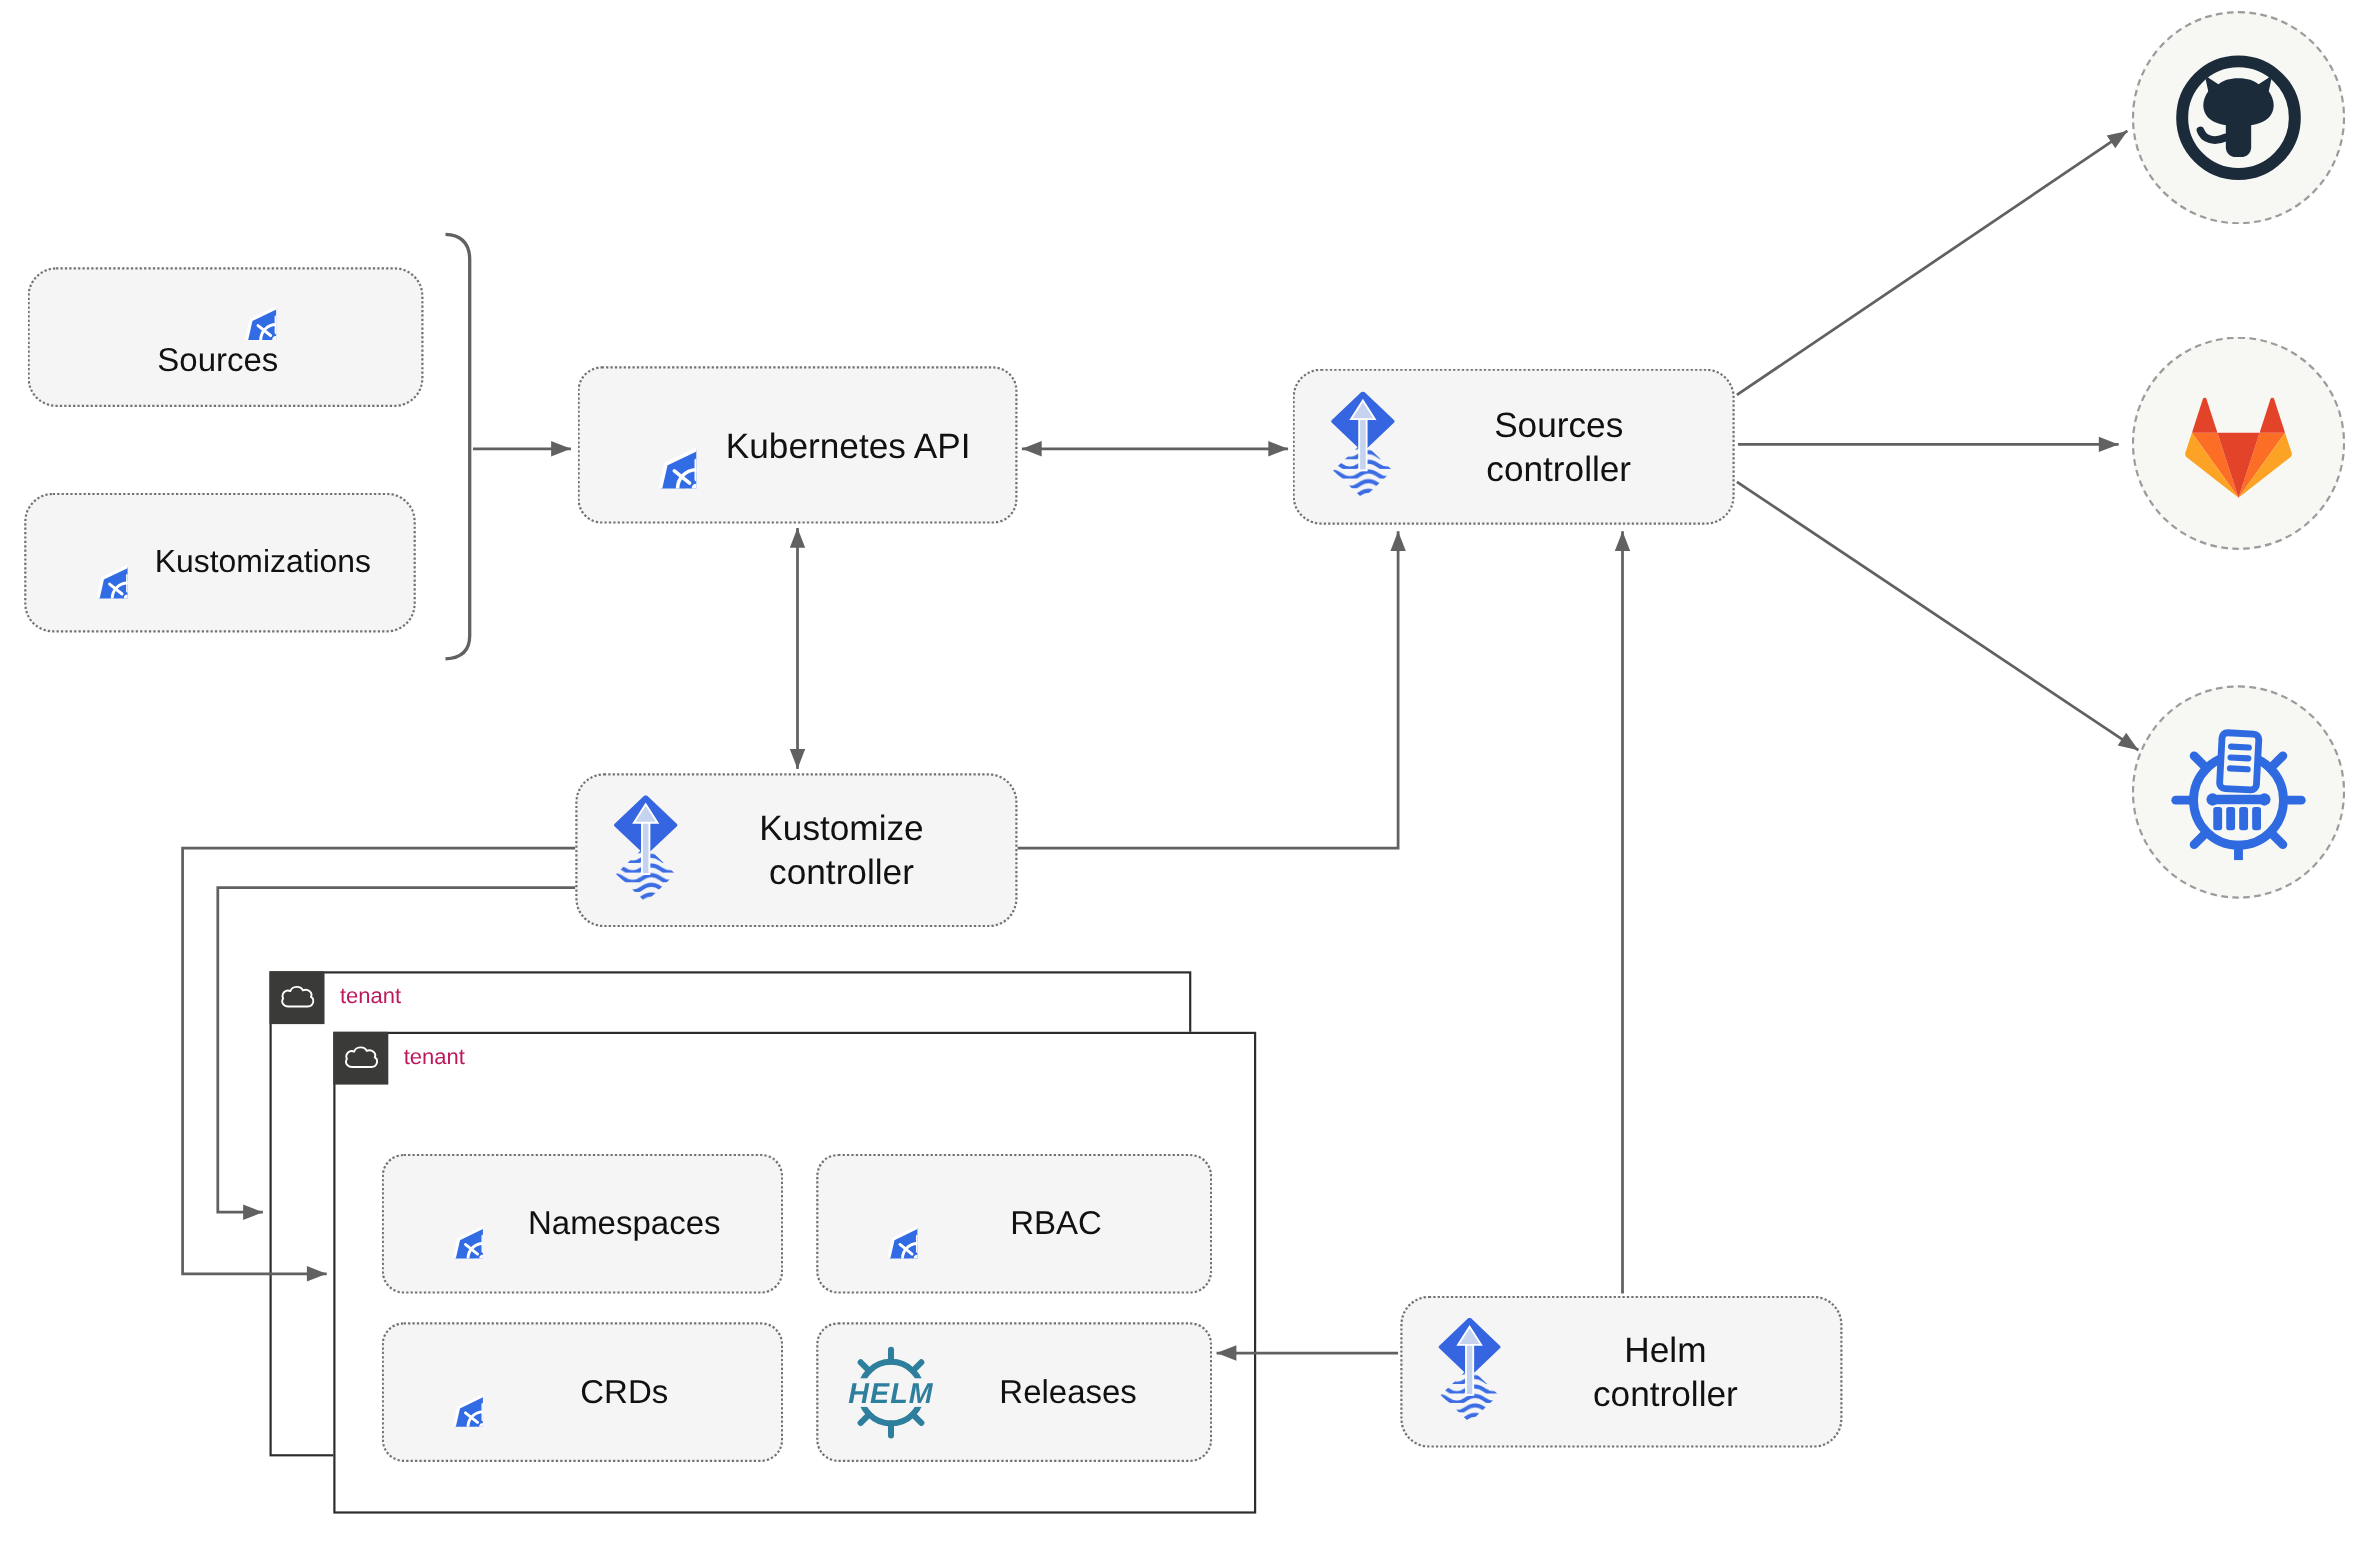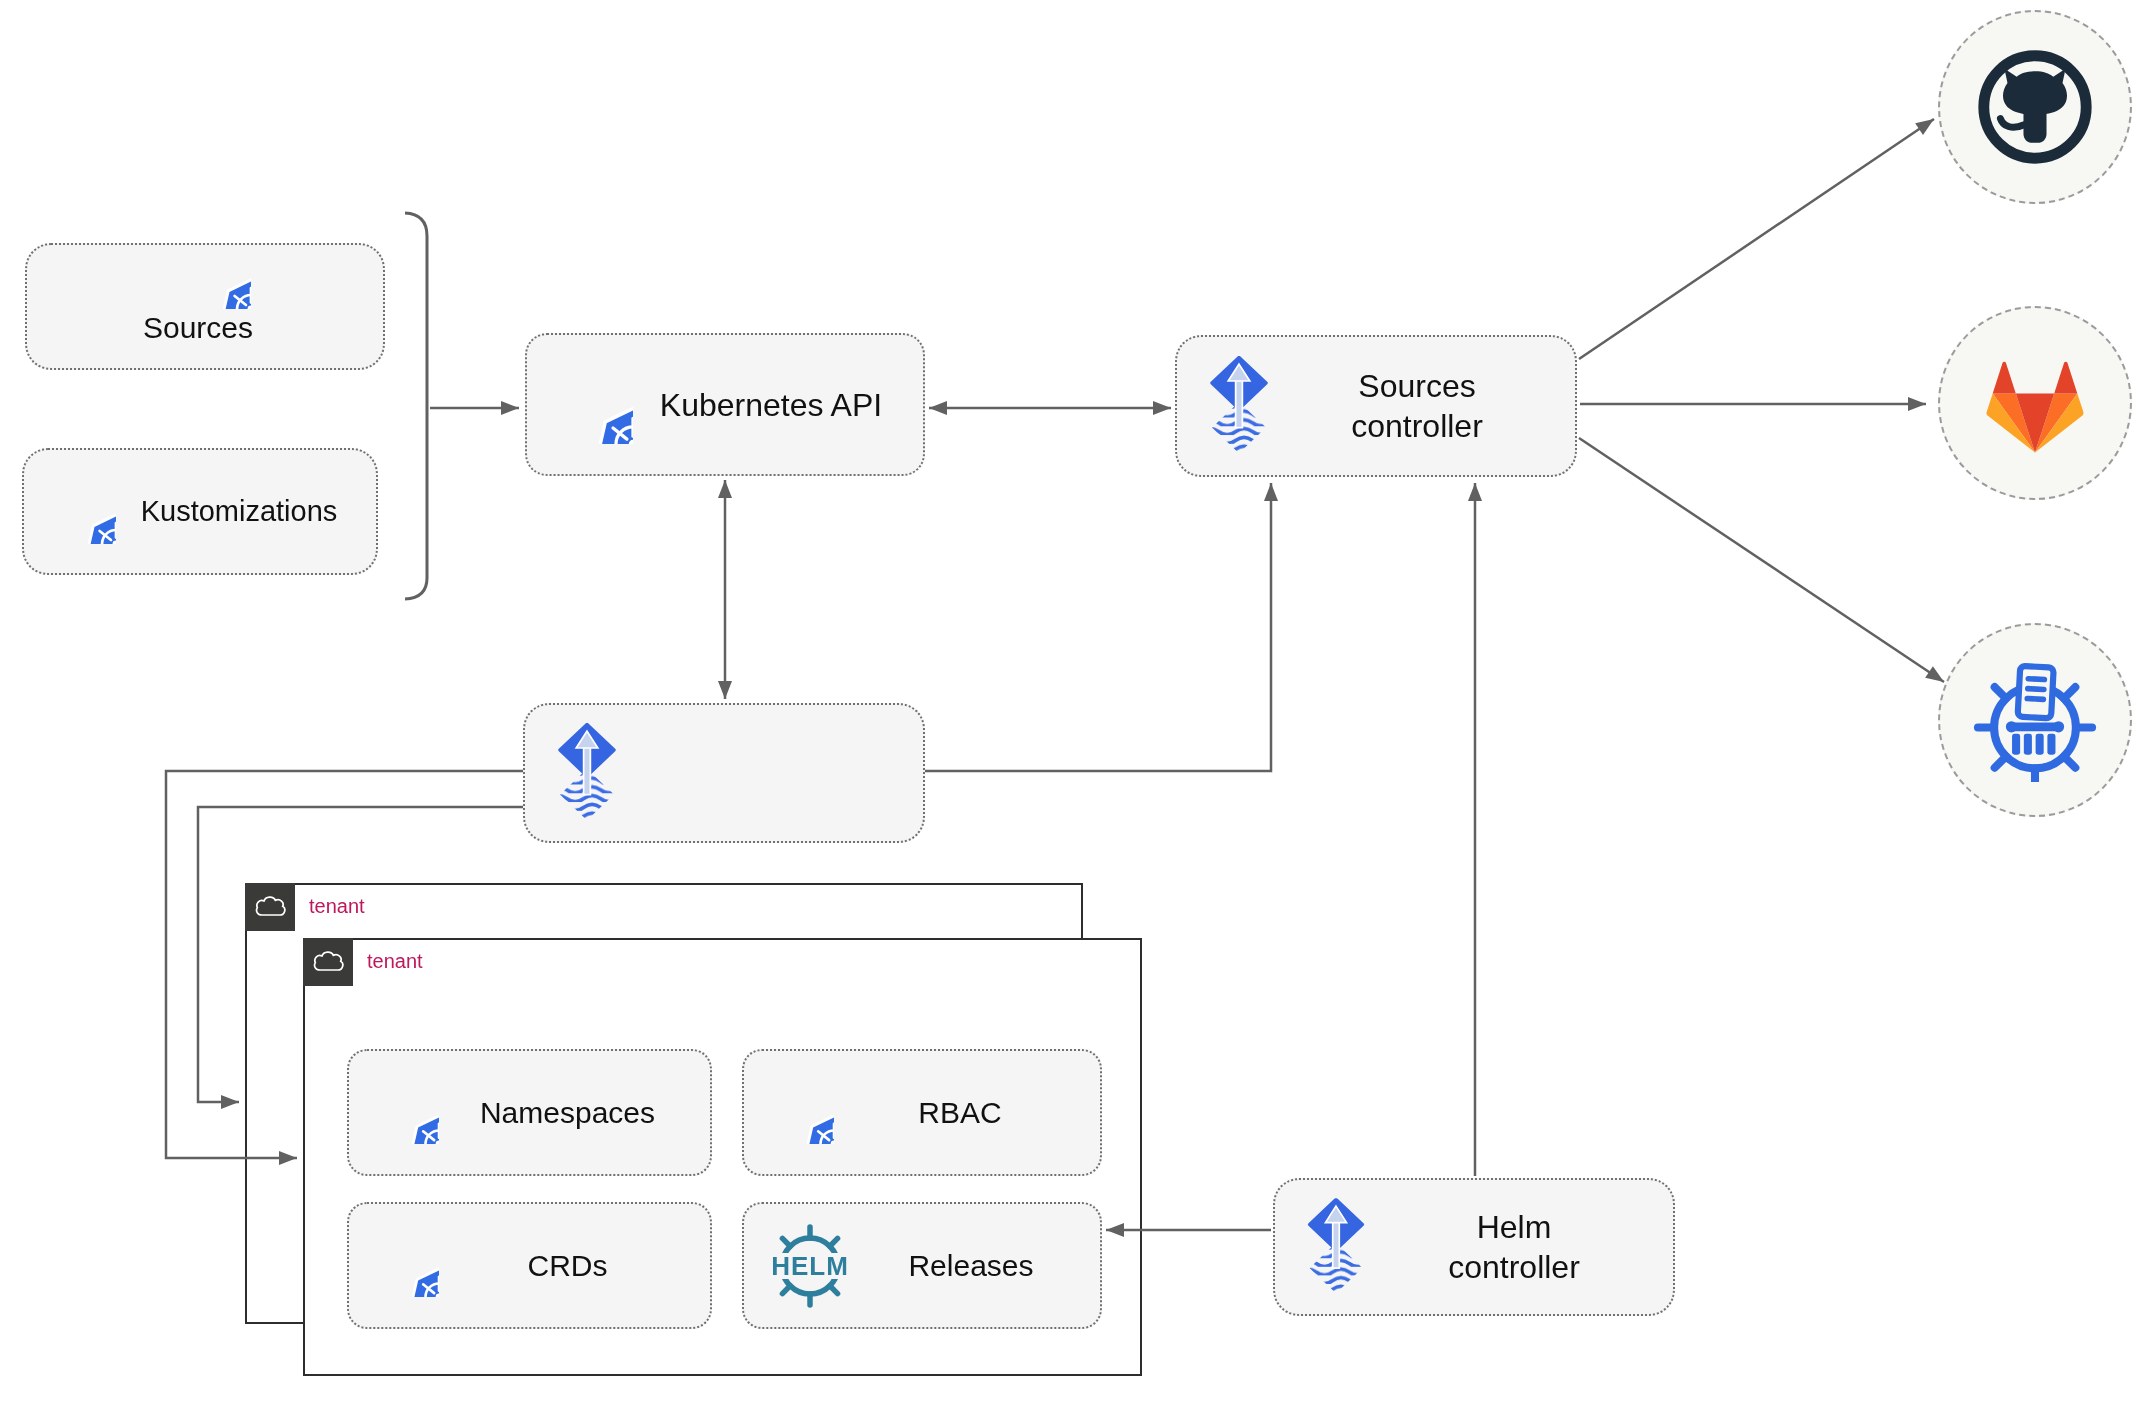--- a/index.html
+++ b/index.html
@@ -5,21 +5,21 @@
   html,body{margin:0;padding:0;background:#fff;}
   .canvas{position:relative;width:2144px;height:1407px;background:#fff;overflow:hidden;
           font-family:"Liberation Sans", sans-serif;color:#1a1a1a;}
   svg.wires{position:absolute;left:0;top:0;width:2144px;height:1407px;pointer-events:none;}
   .node{position:absolute;background:#f5f5f5;border:2px dotted #707070;border-radius:26px;
         display:flex;align-items:center;box-sizing:border-box;}
   .node .lblwrap{flex:1;display:flex;justify-content:center;padding-right:14px;}
   .node .lbl{font-size:30px;line-height:1.25;text-align:center;color:#111;}
   .node .lbl.big{font-size:32px;}
   .node .lbl.wrap{width:min-content;}
-  .icbox{margin-left:28px;flex:none;display:flex;align-items:center;justify-content:center;}
+  .icbox{margin-left:28px;flex:none;display:flex;align-items:center;justify-content:center;font-style:italic;}
   .tenant{position:absolute;background:#ffffff;border:2px solid #2d2d2d;box-sizing:border-box;}
   .tab{position:absolute;top:-2px;left:-2px;width:50px;height:48px;background:#3a3a38;
        display:flex;align-items:center;justify-content:center;}
   .tenant-label{position:absolute;left:62px;top:10px;font-size:20px;color:#be185d;text-align:center;}
   .extcircle{position:absolute;width:194px;height:194px;border:2px dashed #9b9b9b;border-radius:50%;
              background:#f7f7f4;box-sizing:border-box;display:flex;align-items:center;justify-content:center;}
   .inner-node{border-radius:20px;}
   .helmtext{font-weight:bold;letter-spacing:1px;}
 </style>
 </head>
@@ -258,20 +258,23 @@
         <span class="lbl big wrap">Sources controller</span>
       </span>
   </div>
 
   <div class="node" style="left:523px;top:703px;width:402px;height:140px;">
     <span class="icbox">
       <svg width="68" height="100" viewBox="0 0 100 148">
           <use href="#sym-flux"></use>
         </svg>
     </span>
+    <span class="lblwrap">
+        <span class="lbl big wrap">Kustomize controller</span>
+      </span>
   </div>
 
   <div class="node" style="left:1273px;top:1178px;width:402px;height:138px;">
     <span class="icbox">
       <svg width="66" height="98" viewBox="0 0 100 148">
           <use href="#sym-flux"></use>
         </svg>
     </span>
     <span class="lblwrap">
         <span class="lbl big wrap">Helm controller</span>

